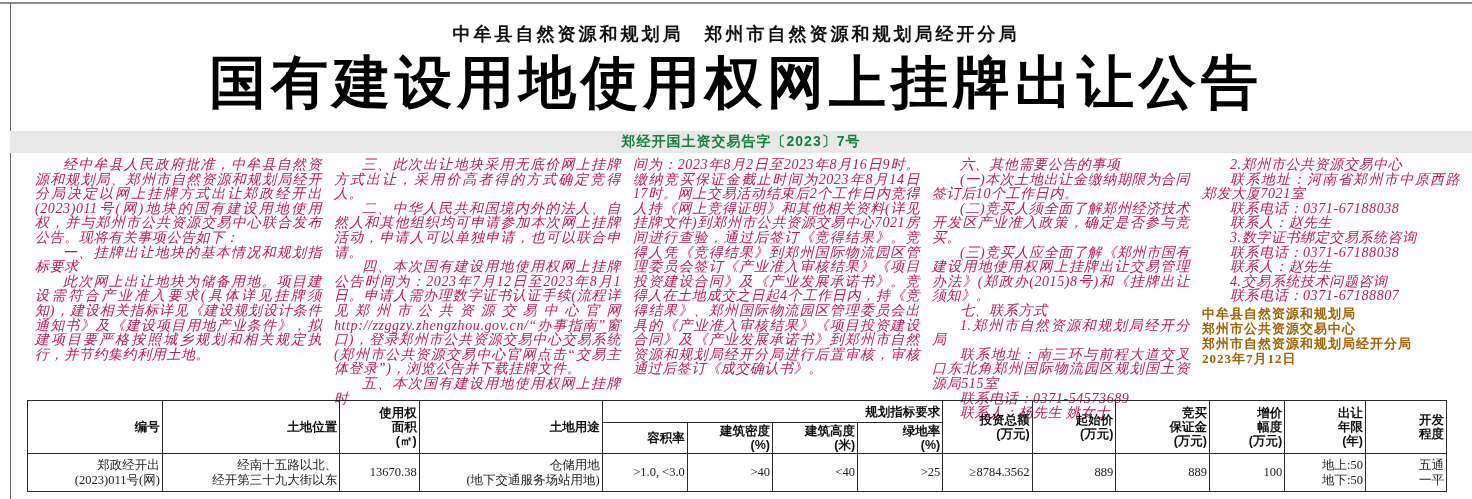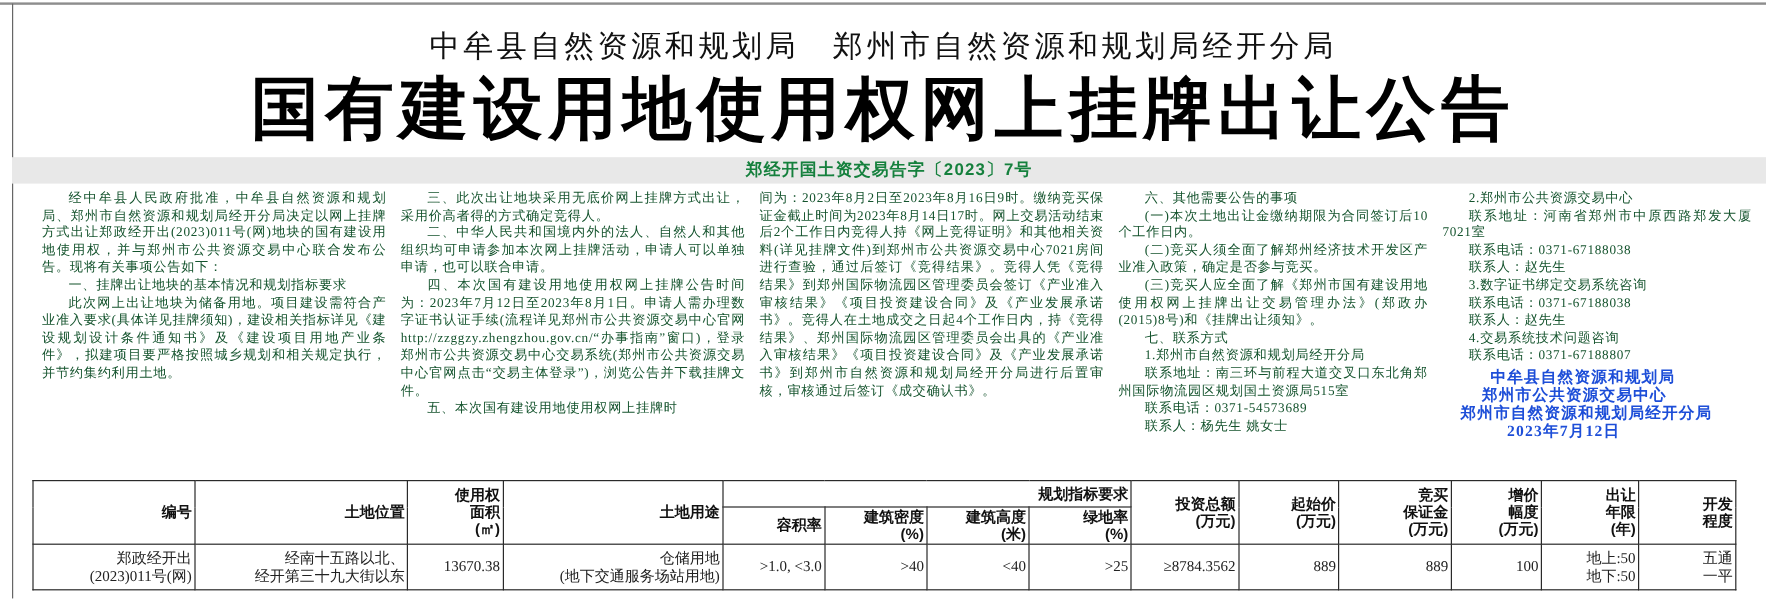--- a/index.html
+++ b/index.html
@@ -7,47 +7,47 @@
     position:relative;width:1472px;height:499px;background:#fff;
     color:#1c1c1c;overflow:hidden;
     font-family:"Liberation Serif","DejaVu Serif",serif;
   }
   .top-rule{position:absolute;top:2px;left:0;right:0;height:2px;background:#8d8d8d;}
   .left-rule{position:absolute;top:3px;left:10px;width:1px;height:496px;background:#666;}
 
   .header{position:absolute;top:0;left:0;right:0;text-align:center;}
   .org-line{
     margin-top:22px;font-family:"Liberation Sans","DejaVu Sans",sans-serif;
-    font-size:25px;font-weight:400;letter-spacing:3px;color:#111;white-space:nowrap;
+    font-size:18px;font-weight:700;letter-spacing:3px;color:#111;white-space:nowrap;
   }
   .main-title{
     margin-top:7px;font-family:"Liberation Sans","DejaVu Sans",sans-serif;
     font-size:57px;font-weight:900;letter-spacing:5px;color:#000;white-space:nowrap;line-height:1.05;
   }
   .doc-band{
     position:absolute;top:131px;left:10px;right:0;height:22px;background:#e8e8e8;
     display:flex;align-items:center;justify-content:center;
   }
   .doc-number{
     font-family:"Liberation Sans","DejaVu Sans",sans-serif;
     font-size:14px;font-weight:700;color:#15803d;letter-spacing:1px;
   }
 
   .body-cols{position:absolute;top:158px;left:35px;display:flex;gap:12px;}
   .bcol{width:287px;}
   .bcol.narrow{width:258px;}
   p.para{
-    margin:0;font-size:11px;line-height:14.6px;letter-spacing:0.6px;
-    text-align:justify;text-indent:2em;color:#14532d;
+    margin:0;font-size:14px;line-height:14.6px;letter-spacing:0.6px;
+    text-align:justify;text-indent:2em;color:#be185d;font-style:italic;
   }
   p.cont{text-indent:0;}
   .signature{margin-top:2px;}
   p.sign{
     margin:0;font-size:13px;line-height:15px;font-weight:700;letter-spacing:1px;
-    text-align:center;text-indent:0;color:#1d4ed8;
+    text-align:left;text-indent:0;color:#a16207;
   }
   p.sign.s1{padding-right:24px;}
   p.sign.s2{padding-right:18px;}
   p.sign.s3{padding-right:38px;}
   p.sign.s4{padding-right:56px;}
 
   table.land-table{
     position:absolute;top:400px;left:27px;width:1420px;
     border-collapse:collapse;table-layout:fixed;
   }

